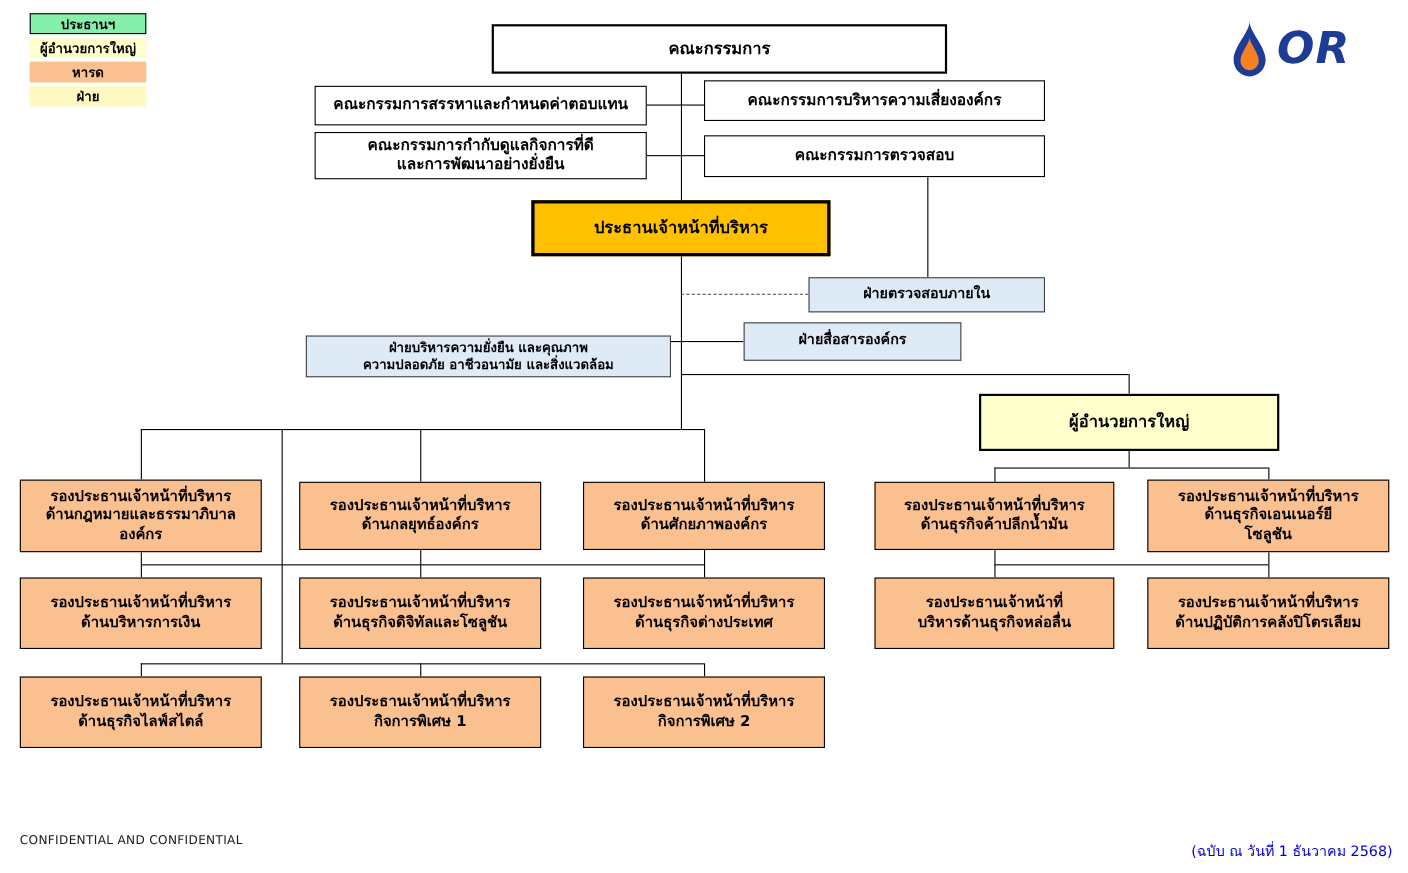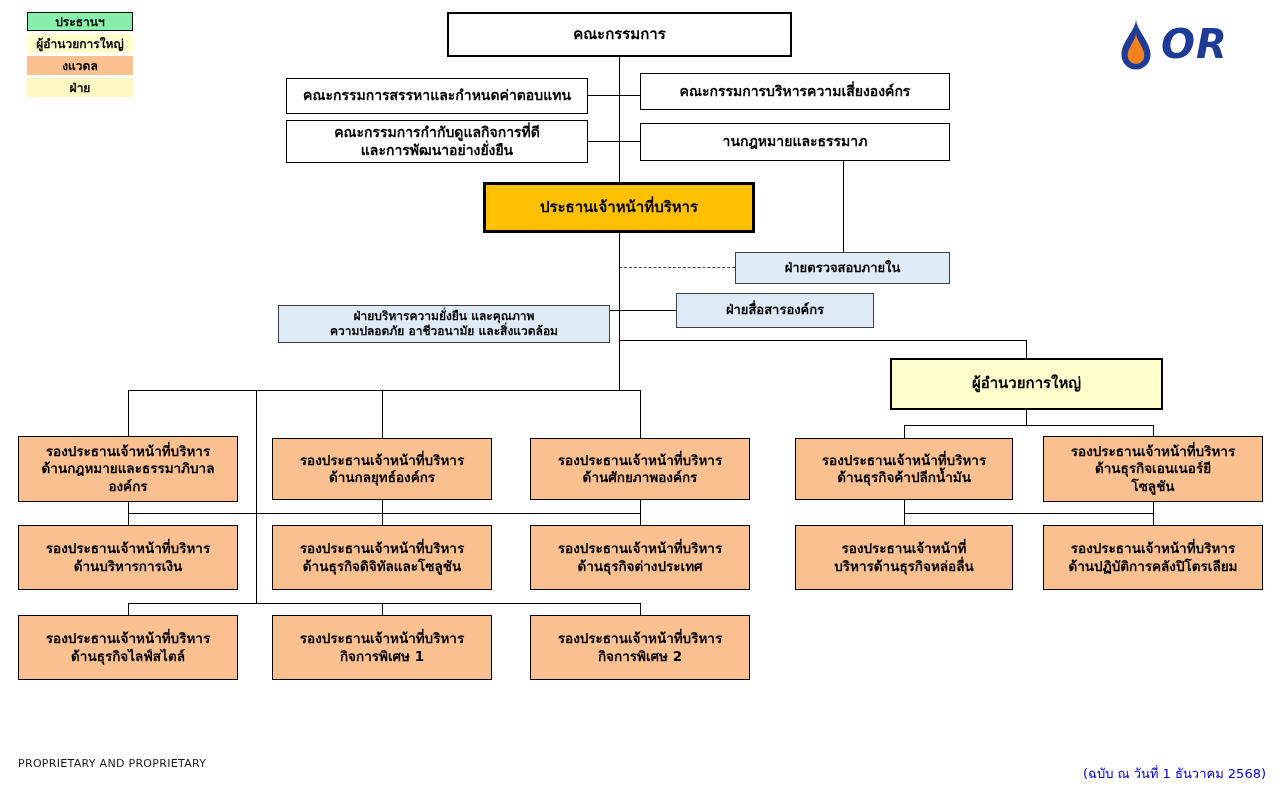--- a/index.html
+++ b/index.html
@@ -41,21 +41,21 @@
   .version-note { position:absolute; right:14px; top:763px; font-size:13px; color:#0000CC; }
 </style>
 </head>
 <body>
 
 <div>
 
   <div class="legend">
     <div class="chip c-gold">ประธานฯ</div>
     <div class="chip c-cream">ผู้อำนวยการใหญ่</div>
-    <div class="chip c-peach">งแวดล</div>
+    <div class="chip c-peach">หารด</div>
     <div class="chip c-blue">ฝ่าย</div>
   </div>
 
   <div class="logo">
     <svg width="36" height="52" viewBox="0 0 34 50">
       <path d="M17,1 C17,11 3,23 3,35 C3,43.3 9.3,49.5 17,49.5 C24.7,49.5 31,43.3 31,35 C31,23 17,11 17,1 Z" fill="#1E3C96"></path>
       <path d="M17,15 C17,21 9,28.5 9,36 C9,40.4 12.6,44 17,44 C21.4,44 25,40.4 25,36 C25,28.5 17,21 17,15 Z" fill="#F58220"></path>
     </svg>
     <span class="logo-text">OR</span>
   </div>
@@ -83,27 +83,27 @@
   <div class="ln v" style="left:904px;top:500px;height:25px"></div>
   <div class="ln v" style="left:1153px;top:502px;height:23px"></div>
   <div class="ln h" style="left:128px;top:513px;width:512px"></div>
   <div class="ln h" style="left:904px;top:513px;width:249px"></div>
   <div class="ln v" style="left:256px;top:390px;height:213px"></div>
   <div class="ln h" style="left:128px;top:603px;width:512px"></div>
   <div class="ln v" style="left:128px;top:603px;height:12px"></div>
   <div class="ln v" style="left:382px;top:603px;height:12px"></div>
   <div class="ln v" style="left:640px;top:603px;height:12px"></div>
 
-  <div class="box b-board" style="left:447px;top:12px;width:345px;height:45px">คณะกรรมการ</div>
+  <div class="box b-board" style="left:447px;top:22px;width:414px;height:45px">คณะกรรมการ</div>
 
   <div class="box b-comm" style="left:286px;top:78px;width:302px;height:36px">คณะกรรมการสรรหาและกำหนดค่าตอบแทน</div>
   <div class="box b-comm" style="left:640px;top:73px;width:310px;height:37px">คณะกรรมการบริหารความเสี่ยงองค์กร</div>
   <div class="box b-comm" style="left:286px;top:120px;width:302px;height:43px">คณะกรรมการกำกับดูแลกิจการที่ดี
 และการพัฒนาอย่างยั่งยืน</div>
-  <div class="box b-comm" style="left:640px;top:123px;width:310px;height:38px">านกฎหมายและธรรมาภ</div>
+  <div class="box b-comm" style="left:640px;top:123px;width:310px;height:38px">คณะกรรมการตรวจสอบ</div>
 
   <div class="box b-ceo" style="left:483px;top:182px;width:272px;height:51px">ประธานเจ้าหน้าที่บริหาร</div>
 
   <div class="box b-dept" style="left:735px;top:252px;width:215px;height:32px">ฝ่ายตรวจสอบภายใน</div>
   <div class="box b-dept fs12" style="left:278px;top:305px;width:332px;height:38px">ฝ่ายบริหารความยั่งยืน และคุณภาพ
 ความปลอดภัย อาชีวอนามัย และสิ่งแวดล้อม</div>
   <div class="box b-dept" style="left:676px;top:293px;width:198px;height:35px">ฝ่ายสื่อสารองค์กร</div>
 
   <div class="box b-md" style="left:890px;top:358px;width:273px;height:52px">ผู้อำนวยการใหญ่</div>
 
@@ -131,16 +131,16 @@
   <div class="box b-svp" style="left:1043px;top:525px;width:220px;height:65px">รองประธานเจ้าหน้าที่บริหาร
 ด้านปฏิบัติการคลังปิโตรเลียม</div>
 
   <div class="box b-svp" style="left:18px;top:615px;width:220px;height:65px">รองประธานเจ้าหน้าที่บริหาร
 ด้านธุรกิจไลฟ์สไตล์</div>
   <div class="box b-svp" style="left:272px;top:615px;width:220px;height:65px">รองประธานเจ้าหน้าที่บริหาร
 กิจการพิเศษ 1</div>
   <div class="box b-svp" style="left:530px;top:615px;width:220px;height:65px">รองประธานเจ้าหน้าที่บริหาร
 กิจการพิเศษ 2</div>
 
-  <div class="confidential">PROPRIETARY AND PROPRIETARY</div>
+  <div class="confidential">CONFIDENTIAL AND CONFIDENTIAL</div>
   <div class="version-note">(ฉบับ ณ วันที่ 1 ธันวาคม 2568)</div>
 
 </div>
 
 </body></html>

